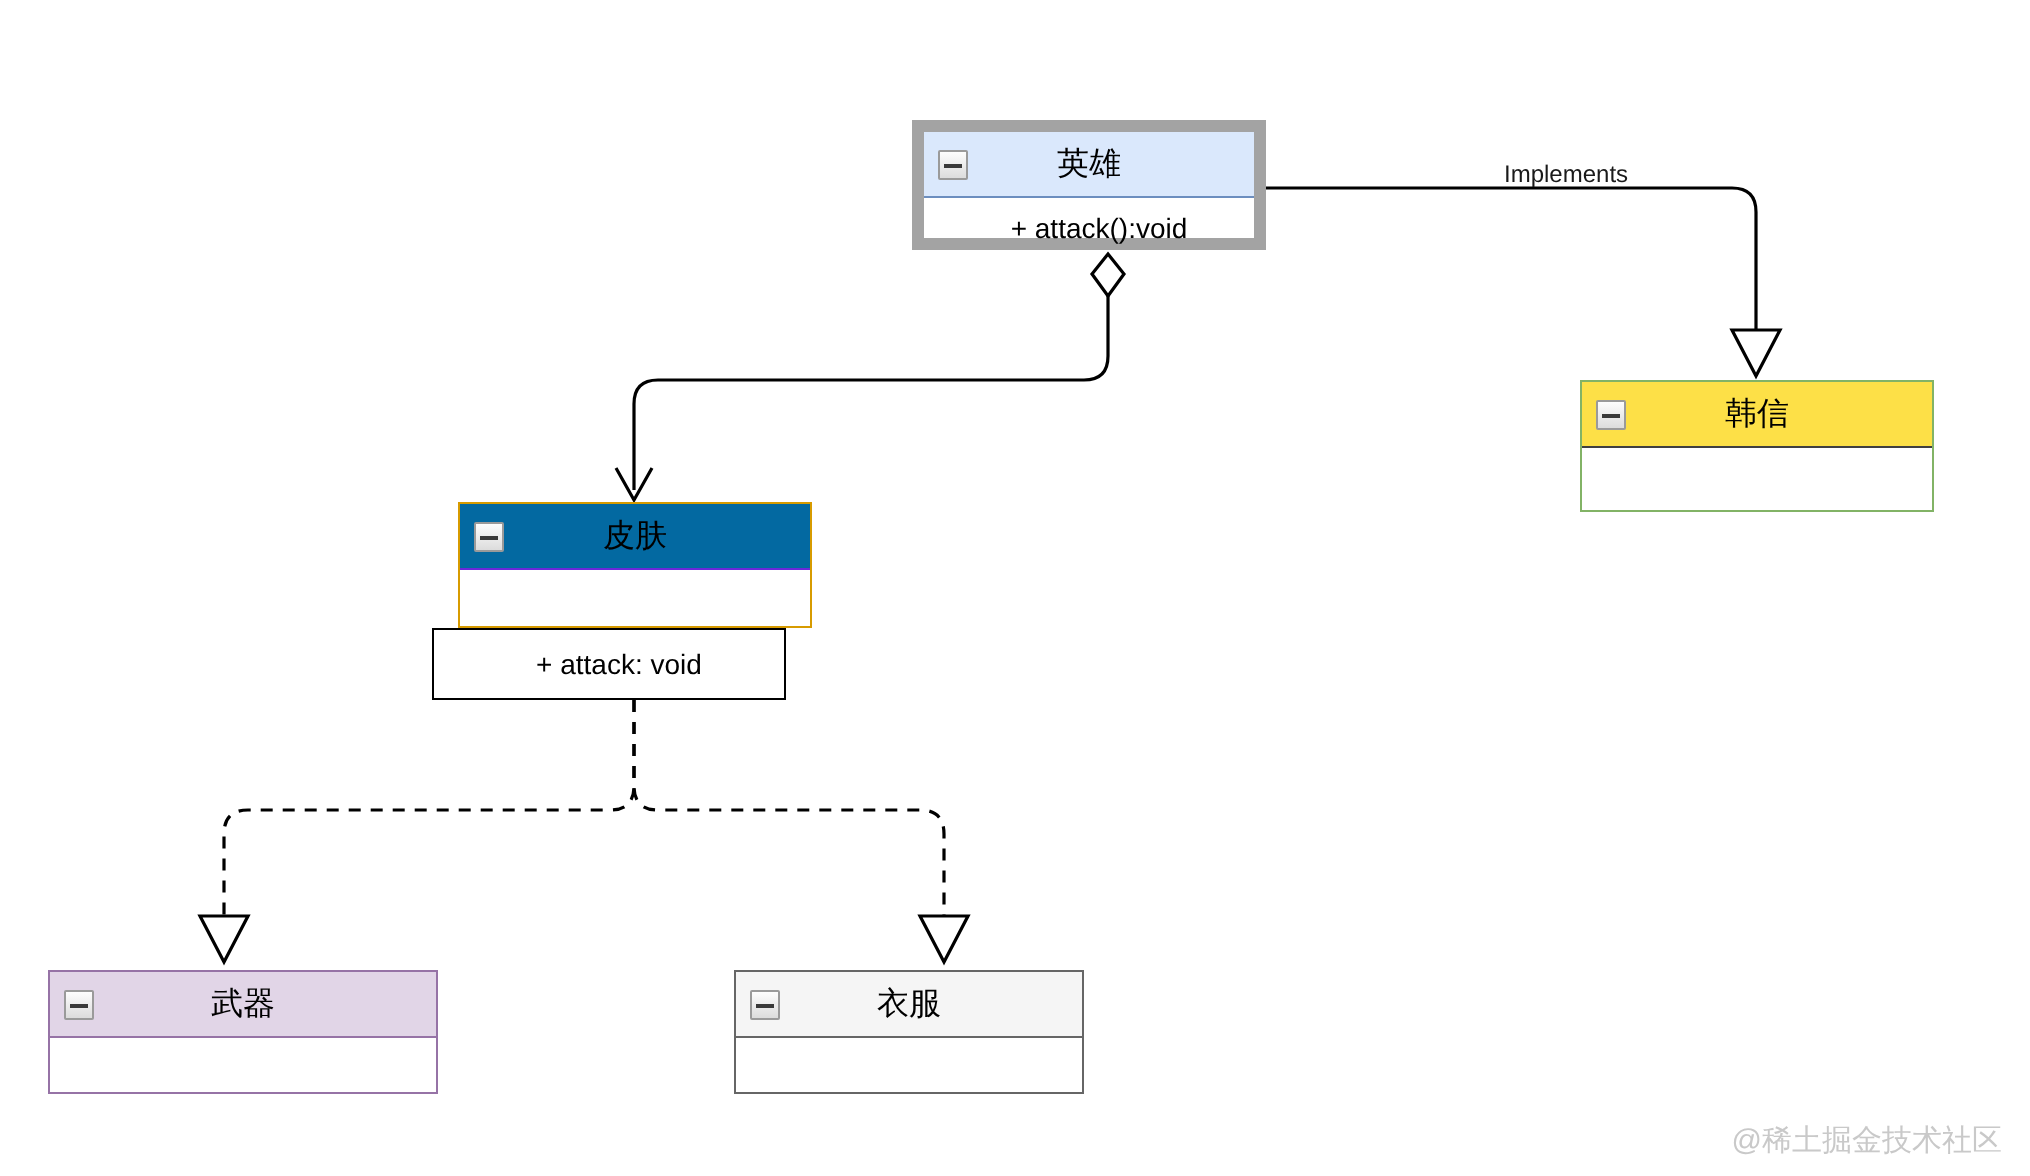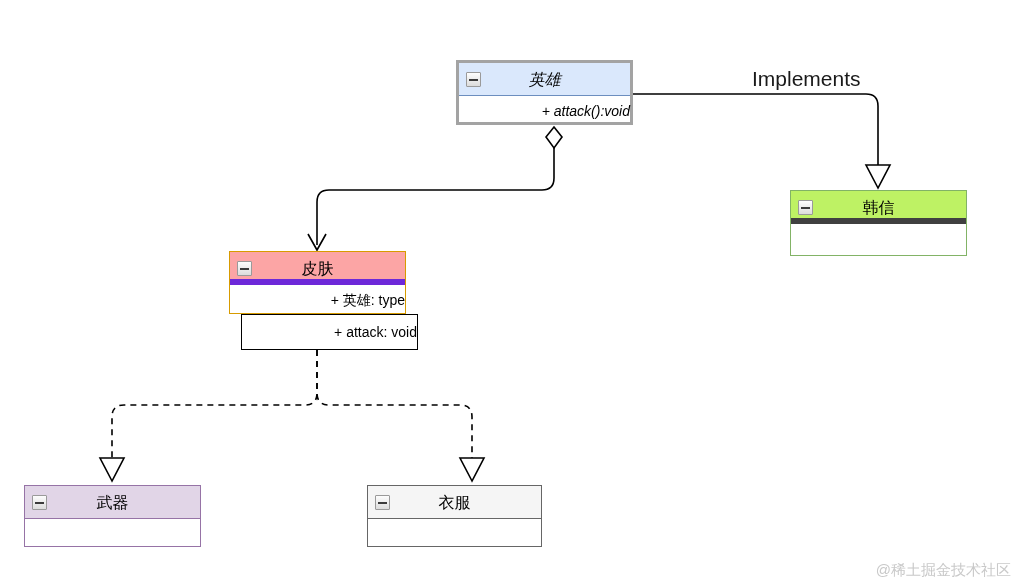--- a/index.html
+++ b/index.html
@@ -64,84 +64,83 @@
     height: 2px;
     background: #3a3a3a;
   }
   .uml-row {
     box-sizing: border-box;
     height: 31px;
     line-height: 31px;
     padding-left: 10px;
     font-size: 14px;
     color: #000000;
-    text-align: right;
+    text-align: center;
     white-space: nowrap;
   }
   .uml-row.empty {
     color: transparent;
   }
 
   
   #class-hero {
     left: 456px;
     top: 60px;
     width: 177px;
     height: 65px;
-    border: 3px solid #a3a3a3;
-    font-style: italic;
+    border: 6px solid #a3a3a3;
   }
   #class-hero .uml-header {
     background: #dae8fc;
     border-bottom: 1px solid #6c8ebf;
   }
 
   
   #class-hanxin {
     left: 790px;
     top: 190px;
     width: 177px;
     height: 66px;
     border: 1px solid #82b366;
   }
   #class-hanxin .uml-header {
-    background: #bef264;
-    border-bottom: 6px solid #404040;
+    background: #fde047;
+    border-bottom: 1px solid #404040;
   }
 
   
   #class-skin {
     left: 229px;
     top: 251px;
     width: 177px;
     height: 63px;
     border: 1px solid #d79b00;
   }
   #class-skin .uml-header {
-    background: #fca5a5;
-    border-bottom: 6px solid #6d28d9;
+    background: #0369a1;
+    border-bottom: 1px solid #6d28d9;
   }
   
   #class-skin-methods {
-    left: 241px;
+    left: 216px;
     top: 314px;
     width: 177px;
     height: 36px;
     border: 1px solid #000000;
   }
   #class-skin-methods .uml-row {
     height: 34px;
     line-height: 34px;
   }
 
   
   #class-weapon {
     left: 24px;
     top: 485px;
-    width: 177px;
+    width: 195px;
     height: 62px;
     border: 1px solid #9673a6;
   }
   #class-weapon .uml-header {
     background: #e1d5e7;
     border-bottom: 1px solid #9673a6;
   }
 
   
   #class-clothes {
@@ -151,32 +150,33 @@
     height: 62px;
     border: 1px solid #666666;
   }
   #class-clothes .uml-header {
     background: #f5f5f5;
     border-bottom: 1px solid #666666;
   }
 
   .edge-label {
     position: absolute;
-    font-size: 21px;
+    font-size: 12px;
     color: #1a1a1a;
     white-space: nowrap;
+    margin-top: 13px;
   }
   #label-implements {
     left: 752px;
     top: 67px;
   }
 
   #watermark {
     position: absolute;
-    right: 4px;
+    right: 14px;
     bottom: 8px;
     font-size: 15px;
     color: #c9c9c9;
     white-space: nowrap;
     user-select: none;
   }
 </style>
 </head>
 <body>
 
@@ -221,21 +221,20 @@
       <span class="collapse-icon"></span>
       <span class="uml-title">韩信</span>
     </div>
   </div>
 
   <div class="uml-class" id="class-skin">
     <div class="uml-header">
       <span class="collapse-icon"></span>
       <span class="uml-title">皮肤</span>
     </div>
-    <div class="uml-row">+ 英雄: type</div>
   </div>
 
   <div class="uml-class" id="class-skin-methods">
     <div class="uml-row">+ attack: void</div>
   </div>
 
   <div class="uml-class" id="class-weapon">
     <div class="uml-header">
       <span class="collapse-icon"></span>
       <span class="uml-title">武器</span>

